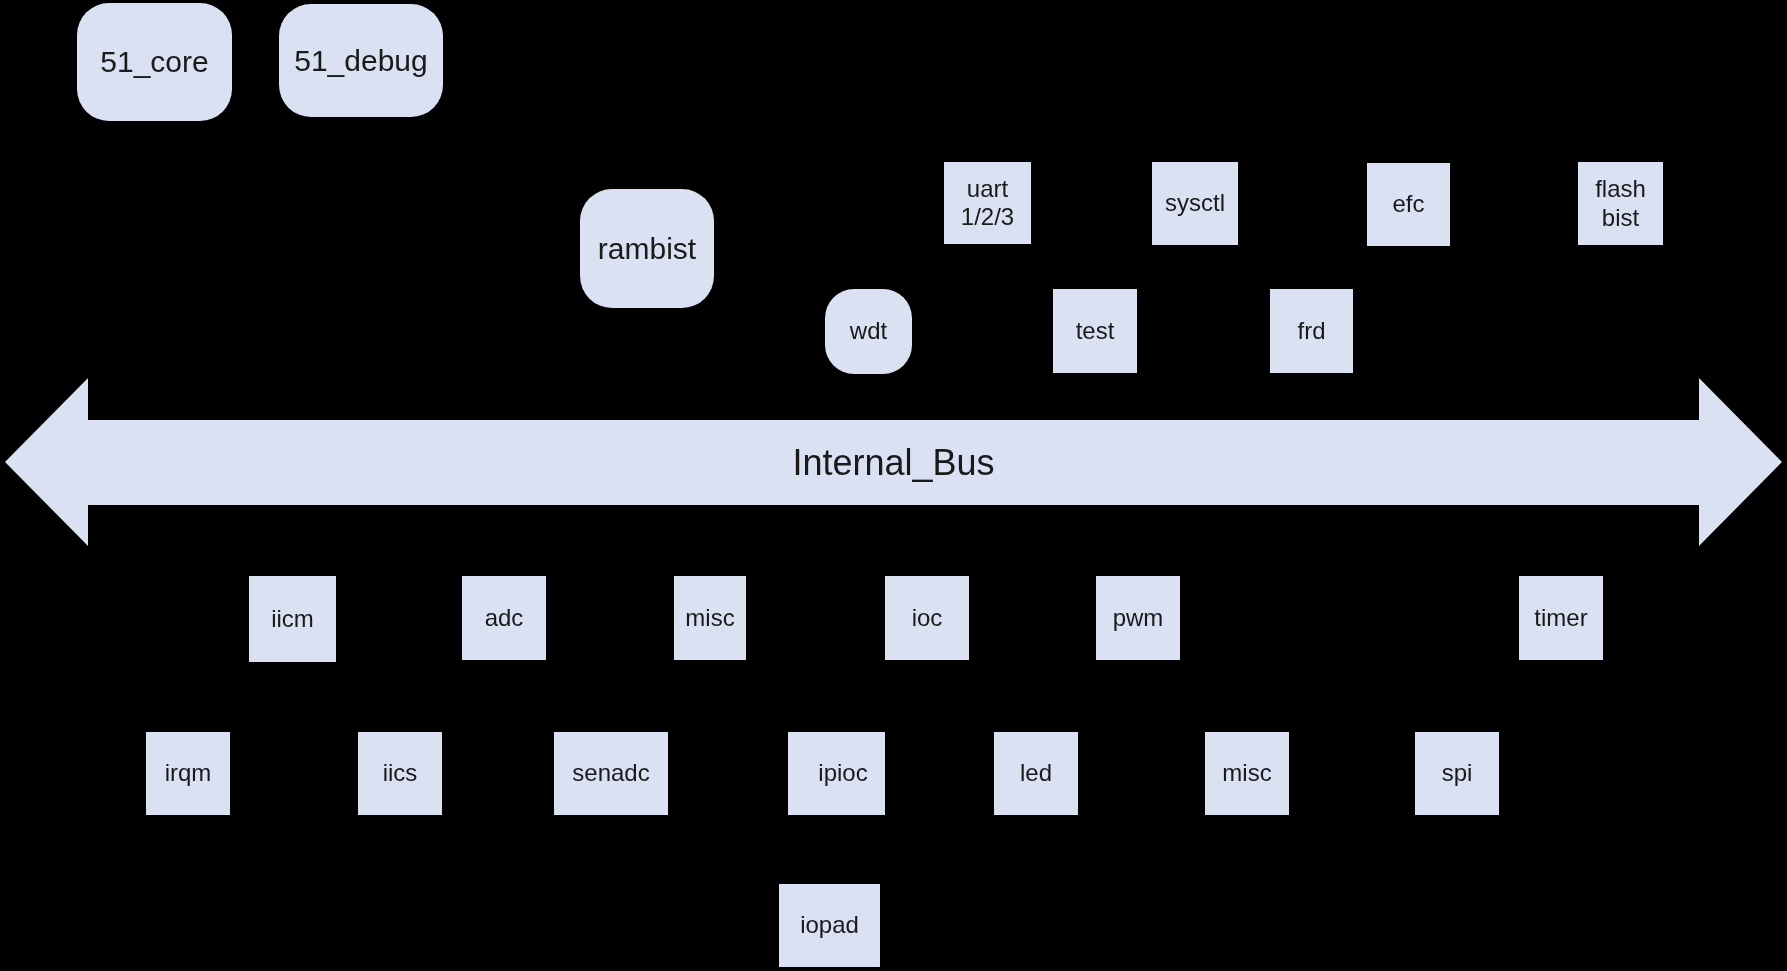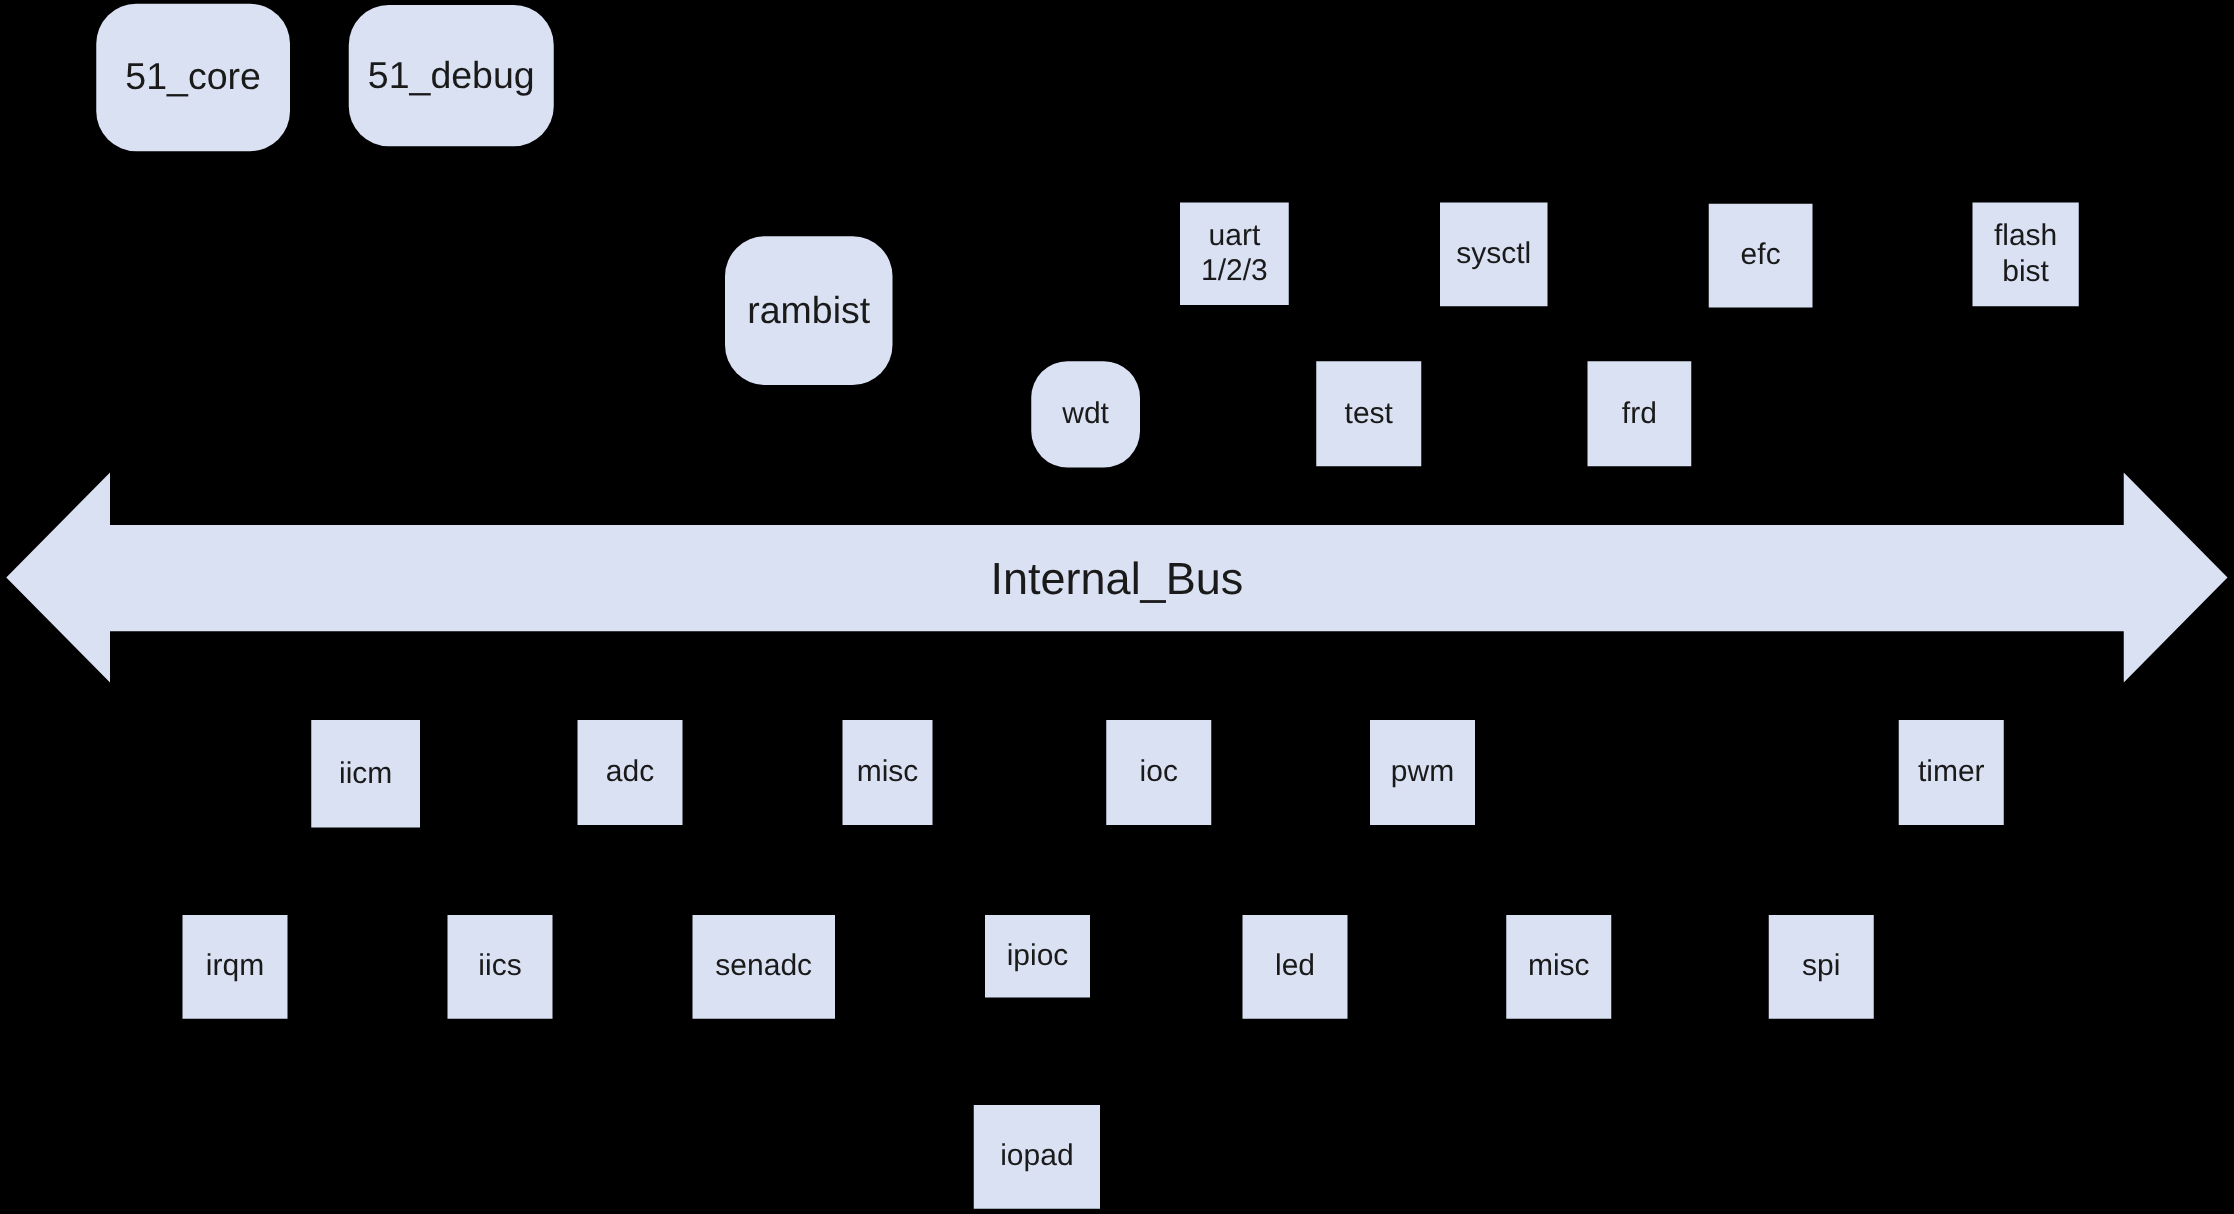--- a/index.html
+++ b/index.html
@@ -62,20 +62,20 @@
   <div class="box fs24" style="left:249px;top:576px;width:87px;height:86px;">iicm</div>
   <div class="box fs24" style="left:462px;top:576px;width:84px;height:84px;">adc</div>
   <div class="box fs24" style="left:674px;top:576px;width:72px;height:84px;">misc</div>
   <div class="box fs24" style="left:885px;top:576px;width:84px;height:84px;">ioc</div>
   <div class="box fs24" style="left:1096px;top:576px;width:84px;height:84px;">pwm</div>
   <div class="box fs24" style="left:1519px;top:576px;width:84px;height:84px;">timer</div>
 
   <div class="box fs24" style="left:146px;top:732px;width:84px;height:83px;">irqm</div>
   <div class="box fs24" style="left:358px;top:732px;width:84px;height:83px;">iics</div>
   <div class="box fs24" style="left:554px;top:732px;width:114px;height:83px;">senadc</div>
-  <div class="box fs24" style="left:788px;top:732px;width:84px;height:66px;">ipioc</div>
+  <div class="box fs24" style="left:788px;top:732px;width:84px;height:83px;padding-left:13px;">ipioc</div>
   <div class="box fs24" style="left:994px;top:732px;width:84px;height:83px;">led</div>
   <div class="box fs24" style="left:1205px;top:732px;width:84px;height:83px;">misc</div>
   <div class="box fs24" style="left:1415px;top:732px;width:84px;height:83px;">spi</div>
 
   <div class="box fs24" style="left:779px;top:884px;width:101px;height:83px;">iopad</div>
 
 </div>
 
 </body></html>

